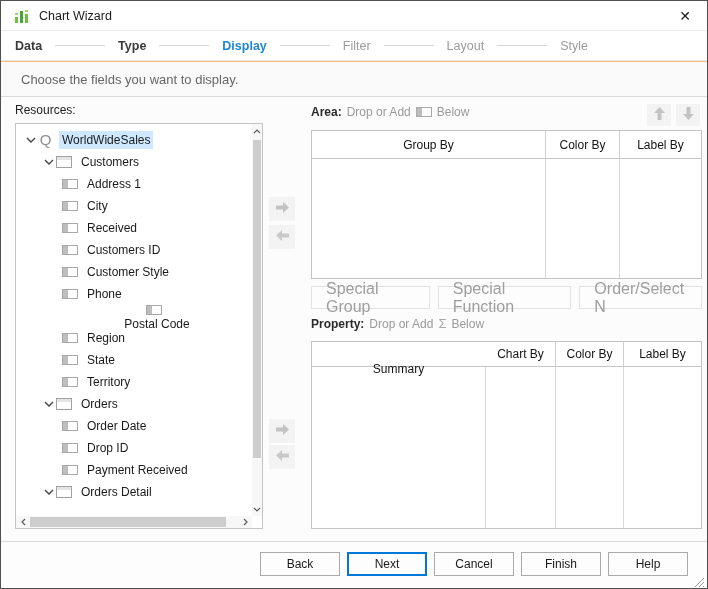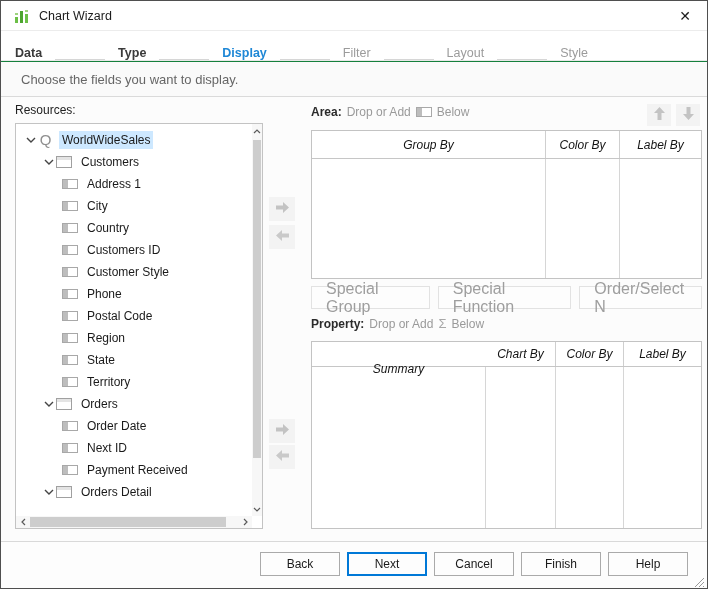--- a/index.html
+++ b/index.html
@@ -1,36 +1,36 @@
 <!DOCTYPE html>
 <html><head>
 <meta charset="utf-8">
 <style>
   * { margin:0; padding:0; box-sizing:border-box; }
   html,body { width:708px; height:589px; font-family:"Liberation Sans", sans-serif; }
   body { background:#e9e9e9; }
 
   .dialog {
     position:relative; width:708px; height:589px;
-    background:#15803d; border:1px solid #4f4f4f; overflow:hidden;
+    background:#fdba74; border:1px solid #4f4f4f; overflow:hidden;
   }
 
   
   .titlebar { position:absolute; left:0; top:0; width:100%; height:30px;
     background:#ffffff; border-bottom:1px solid #ececec; display:flex; align-items:center; }
   .app-icon { margin-left:13px; width:16px; height:16px; display:inline-flex; }
   .title-text { margin-left:9px; font-size:12.5px; color:#1c1c1c; }
   .close-btn { position:absolute; right:10px; top:4px; width:24px; height:22px;
     display:flex; align-items:center; justify-content:center; cursor:pointer;
     font-size:14px; color:#1c1c1c; }
 
   
   .steps { position:absolute; left:0; top:30px; width:100%; height:30px;
     background:#ffffff; border-bottom:1px solid #e8e8e8;
-    display:flex; align-items:flex-end; padding-left:14px; }
+    display:flex; align-items:center; padding-left:14px; }
   .step { font-size:12.5px; white-space:nowrap; cursor:pointer; }
   .step.done   { color:#3a3a3a; font-weight:bold; }
   .step.active { color:#1e87d6; font-weight:bold; }
   .step.upcoming { color:#9b9b9b; font-weight:normal; }
   .step-line { width:50px; height:1px; background:#d6d6d6; margin:0 13px; }
 
   
   .subtitle { position:absolute; left:0; top:61px; width:100%; height:35px;
     background:#fafafa; border-bottom:1px solid #dadada;
     display:flex; align-items:center; padding-left:20px;
@@ -73,21 +73,21 @@
   
   .sec-label { position:absolute; font-size:12px; color:#9a9a9a; display:flex; align-items:center; gap:5px; white-space:nowrap; }
   .sec-label b { color:#2b2b2b; font-weight:bold; }
   .sigma { color:#a8a8a8; font-size:13px; }
 
   .updown { position:absolute; top:7px; width:24px; height:22px; background:#f3f3f3;
     display:flex; align-items:center; justify-content:center; cursor:pointer; }
   .updown.up { left:646px; } .updown.down { left:675px; }
 
   .wtable { position:absolute; left:310px; width:391px; background:#ffffff; border:1px solid #c3c3c3;
-    display:flex; flex-direction:column;font-style:italic; }
+    display:flex; flex-direction:column; }
   .wtable .hdr { display:flex; border-bottom:1px solid #c6c6c6; }
   .wtable .hcell { display:flex; align-items:center; justify-content:center;
     font-size:12px; color:#141414; border-right:1px solid #cfcfcf; }
   .wtable .hcell:last-child { border-right:none; }
   .wtable .bdy { display:flex; flex:1; }
   .wtable .bcol { border-right:1px solid #d6d6d6; }
   .wtable .bcol:last-child { border-right:none; }
   .area-table { top:33px; height:149px; } .area-table .hdr { height:28px; }
   .prop-table { top:244px; height:188px; } .prop-table .hdr { height:25px; }
 
@@ -180,41 +180,41 @@
           <div class="tree-row" style="padding-left: 46px;">
             <span class="ticon">
               <span class="icon-field"></span>
             </span>
             <span class="tree-label">City</span>
           </div>
           <div class="tree-row" style="padding-left: 46px;">
             <span class="ticon">
               <span class="icon-field"></span>
             </span>
-            <span class="tree-label">Country</span>
+            <span class="tree-label">Received</span>
           </div>
           <div class="tree-row" style="padding-left: 46px;">
             <span class="ticon">
               <span class="icon-field"></span>
             </span>
             <span class="tree-label">Customers ID</span>
           </div>
           <div class="tree-row" style="padding-left: 46px;">
             <span class="ticon">
               <span class="icon-field"></span>
             </span>
             <span class="tree-label">Customer Style</span>
           </div>
           <div class="tree-row" style="padding-left: 46px;">
             <span class="ticon">
               <span class="icon-field"></span>
             </span>
             <span class="tree-label">Phone</span>
           </div>
-          <div class="tree-row" style="padding-left: 46px;">
+          <div class="tree-row" style="padding-left: 46px; flex-direction: column;">
             <span class="ticon">
               <span class="icon-field"></span>
             </span>
             <span class="tree-label">Postal Code</span>
           </div>
           <div class="tree-row" style="padding-left: 46px;">
             <span class="ticon">
               <span class="icon-field"></span>
             </span>
             <span class="tree-label">Region</span>
@@ -245,21 +245,21 @@
           <div class="tree-row" style="padding-left: 46px;">
             <span class="ticon">
               <span class="icon-field"></span>
             </span>
             <span class="tree-label">Order Date</span>
           </div>
           <div class="tree-row" style="padding-left: 46px;">
             <span class="ticon">
               <span class="icon-field"></span>
             </span>
-            <span class="tree-label">Next ID</span>
+            <span class="tree-label">Drop ID</span>
           </div>
           <div class="tree-row" style="padding-left: 46px;">
             <span class="ticon">
               <span class="icon-field"></span>
             </span>
             <span class="tree-label">Payment Received</span>
           </div>
           <div class="tree-row" style="padding-left: 26px;">
             <span class="exp">
               <svg width="10" height="6" viewBox="0 0 10 6">

